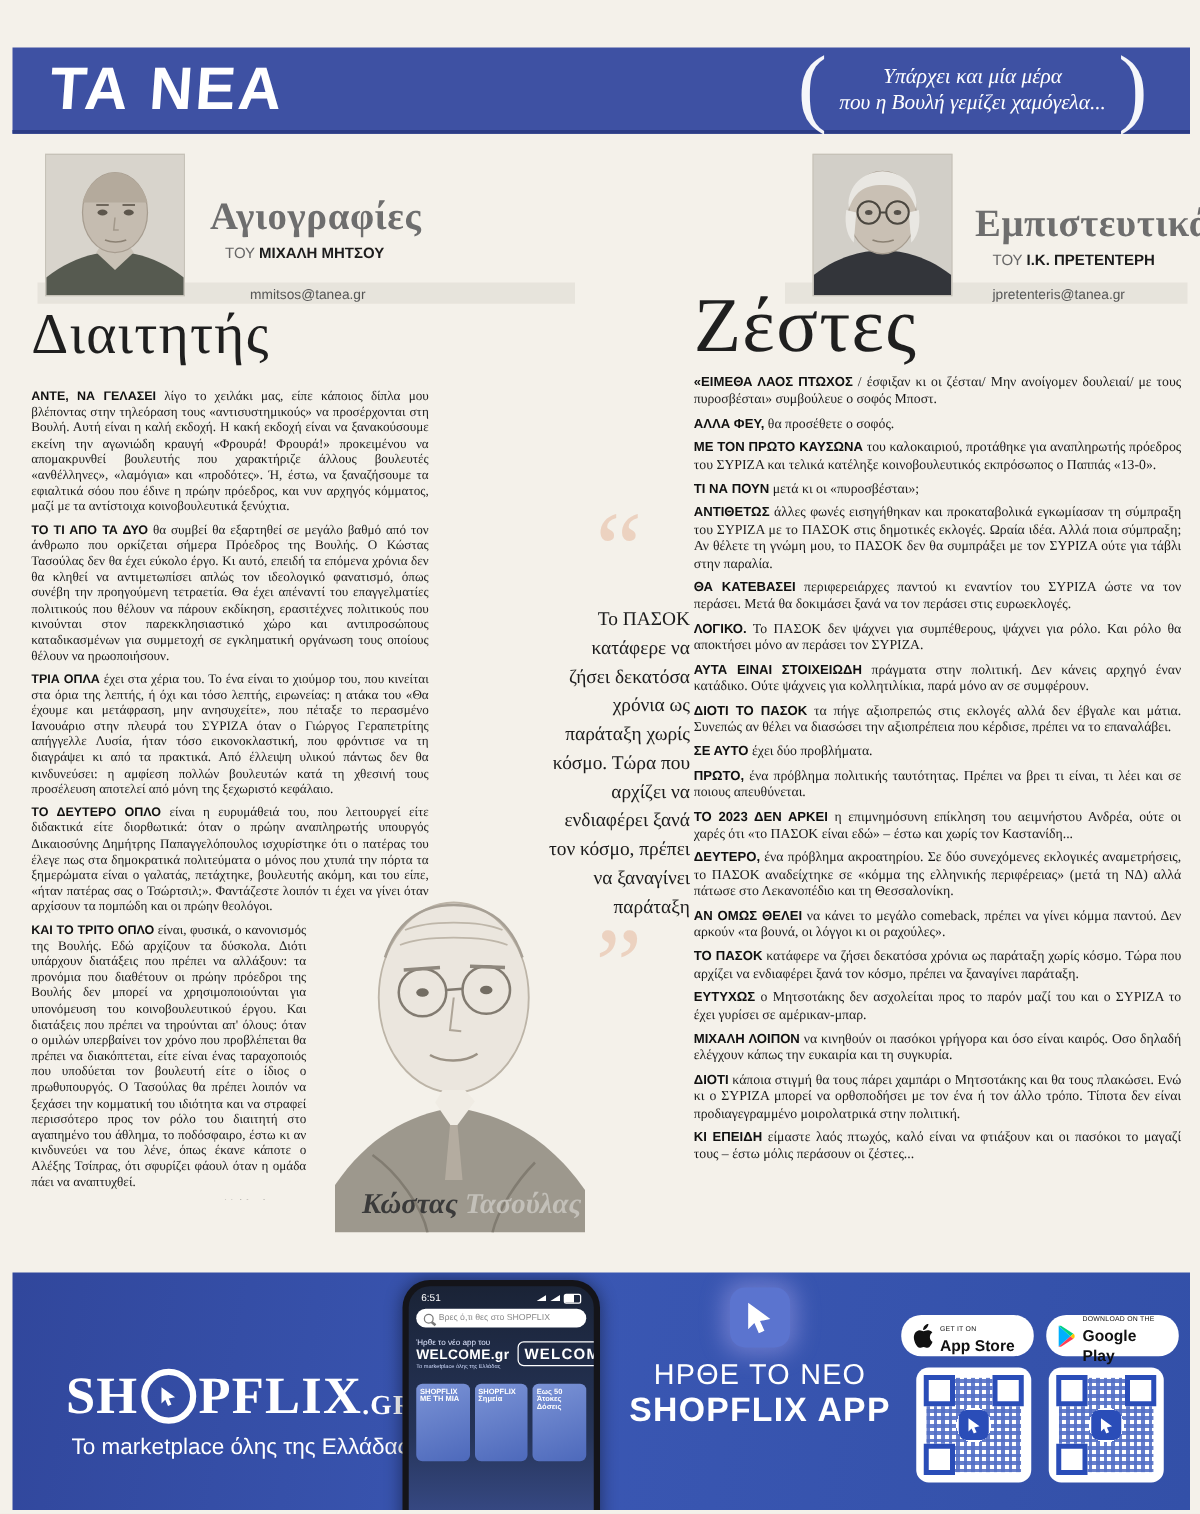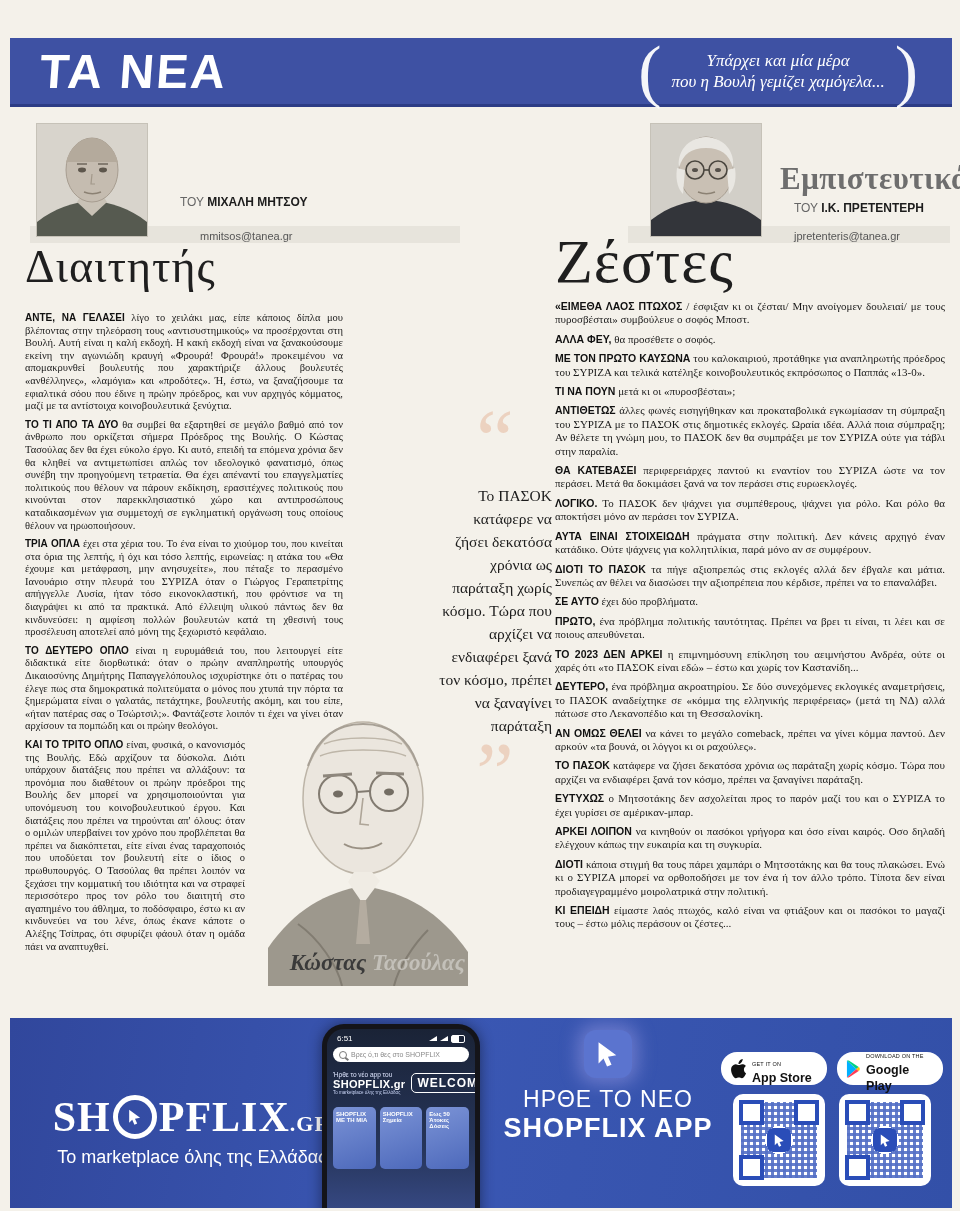--- a/index.html
+++ b/index.html
@@ -126,20 +126,21 @@
         <path d="M40,78 L55,92 L70,78 L66,72 L44,72 Z" fill="#c9c2b6"></path>
         <ellipse cx="55" cy="46" rx="26" ry="32" fill="#c5bcb0" stroke="#a79d90" stroke-width="1"></ellipse>
         <path d="M29,38 C33,22 45,14 55,14 C65,14 77,22 81,38" fill="#b4aa9c"></path>
         <ellipse cx="45" cy="46" rx="4" ry="2.4" fill="#5d564c"></ellipse>
         <ellipse cx="66" cy="46" rx="4" ry="2.4" fill="#5d564c"></ellipse>
         <path d="M40,40 L50,40 M61,40 L71,40" stroke="#6f675c" stroke-width="1.6"></path>
         <path d="M55,50 L54,60 L58,60" fill="none" stroke="#a2988a" stroke-width="1.2"></path>
         <path d="M47,68 C52,70 59,70 64,68" fill="none" stroke="#8b8173" stroke-width="1.4"></path>
       </svg>
     </div>
+    <div class="sec-title" style="left:138px;top:32px;">Αγιογραφίες</div>
     <div class="byline" style="left:150px;top:72px;">
       <span>ΤΟΥ</span> <b>ΜΙΧΑΛΗ ΜΗΤΣΟΥ</b>
     </div>
     <div class="email" style="left:170px;">mmitsos@tanea.gr</div>
   </div>
 
   <div class="col-header" style="left:628px;top:123px;width:322px;">
     <div class="band"></div>
     <div class="photo" style="left:22px;">
       <svg width="110" height="112" viewBox="0 0 110 112">
@@ -217,21 +218,21 @@
       <p><b>ΛΟΓΙΚΟ.</b> Το ΠΑΣΟΚ δεν ψάχνει για συμπέθερους, ψάχνει για ρόλο. Και ρόλο θα αποκτήσει μόνο αν περάσει τον ΣΥΡΙΖΑ.</p>
       <p><b>ΑΥΤΑ ΕΙΝΑΙ ΣΤΟΙΧΕΙΩΔΗ</b> πράγματα στην πολιτική. Δεν κάνεις αρχηγό έναν κατάδικο. Ούτε ψάχνεις για κολλητιλίκια, παρά μόνο αν σε συμφέρουν.</p>
       <p><b>ΔΙΟΤΙ ΤΟ ΠΑΣΟΚ</b> τα πήγε αξιοπρεπώς στις εκλογές αλλά δεν έβγαλε και μάτια. Συνεπώς αν θέλει να διασώσει την αξιοπρέπεια που κέρδισε, πρέπει να το επαναλάβει.</p>
       <p><b>ΣΕ ΑΥΤΟ</b> έχει δύο προβλήματα.</p>
       <p><b>ΠΡΩΤΟ,</b> ένα πρόβλημα πολιτικής ταυτότητας. Πρέπει να βρει τι είναι, τι λέει και σε ποιους απευθύνεται.</p>
       <p><b>ΤΟ 2023 ΔΕΝ ΑΡΚΕΙ</b> η επιμνημόσυνη επίκληση του αειμνήστου Ανδρέα, ούτε οι χαρές ότι «το ΠΑΣΟΚ είναι εδώ» – έστω και χωρίς τον Καστανίδη...</p>
       <p><b>ΔΕΥΤΕΡΟ,</b> ένα πρόβλημα ακροατηρίου. Σε δύο συνεχόμενες εκλογικές αναμετρήσεις, το ΠΑΣΟΚ αναδείχτηκε σε «κόμμα της ελληνικής περιφέρειας» (μετά τη ΝΔ) αλλά πάτωσε στο Λεκανοπέδιο και τη Θεσσαλονίκη.</p>
       <p><b>ΑΝ ΟΜΩΣ ΘΕΛΕΙ</b> να κάνει το μεγάλο comeback, πρέπει να γίνει κόμμα παντού. Δεν αρκούν «τα βουνά, οι λόγγοι κι οι ραχούλες».</p>
       <p><b>ΤΟ ΠΑΣΟΚ</b> κατάφερε να ζήσει δεκατόσα χρόνια ως παράταξη χωρίς κόσμο. Τώρα που αρχίζει να ενδιαφέρει ξανά τον κόσμο, πρέπει να ξαναγίνει παράταξη.</p>
       <p><b>ΕΥΤΥΧΩΣ</b> ο Μητσοτάκης δεν ασχολείται προς το παρόν μαζί του και ο ΣΥΡΙΖΑ το έχει γυρίσει σε αμέρικαν-μπαρ.</p>
-      <p><b>ΑΡΚΕΙ ΛΟΙΠΟΝ</b> να κινηθούν οι πασόκοι γρήγορα και όσο είναι καιρός. Οσο δηλαδή ελέγχουν κάπως την ευκαιρία και τη συγκυρία.</p>
+      <p><b>ΜΙΧΑΛΗ ΛΟΙΠΟΝ</b> να κινηθούν οι πασόκοι γρήγορα και όσο είναι καιρός. Οσο δηλαδή ελέγχουν κάπως την ευκαιρία και τη συγκυρία.</p>
       <p><b>ΔΙΟΤΙ</b> κάποια στιγμή θα τους πάρει χαμπάρι ο Μητσοτάκης και θα τους πλακώσει. Ενώ κι ο ΣΥΡΙΖΑ μπορεί να ορθοποδήσει με τον ένα ή τον άλλο τρόπο. Τίποτα δεν είναι προδιαγεγραμμένο μοιρολατρικά στην πολιτική.</p>
       <p><b>ΚΙ ΕΠΕΙΔΗ</b> είμαστε λαός πτωχός, καλό είναι να φτιάξουν και οι πασόκοι το μαγαζί τους – έστω μόλις περάσουν οι ζέστες...</p>
     </div>
 
   <div class="ad">
     <div class="ad-logo-block">
       <div class="ad-logo">
         <span>SH</span>
         <span class="logo-o">
           <svg width="16" height="16" viewBox="0 0 22 22">
@@ -254,21 +255,21 @@
             <span class="batt"></span>
           </span>
         </div>
         <div class="search-pill">
           <span class="mag"></span>
           <span>Βρες ό,τι θες στο SHOPFLIX</span>
         </div>
         <div class="promo-row">
           <div class="promo-left">
             <div class="promo-small">Ήρθε το νέο app του</div>
-            <div class="promo-logo">SHOPFLIX.gr</div>
+            <div class="promo-logo">WELCOME.gr</div>
             <div class="promo-tag">Το marketplace όλης της Ελλάδας</div>
           </div>
           <div class="welcome">WELCOME</div>
         </div>
         <div class="cards">
           <div class="card">SHOPFLIX ΜΕ ΤΗ ΜΙΑ</div>
           <div class="card">SHOPFLIX Σημεία</div>
           <div class="card">Εως 50 Άτοκες Δόσεις</div>
         </div>
       </div>

